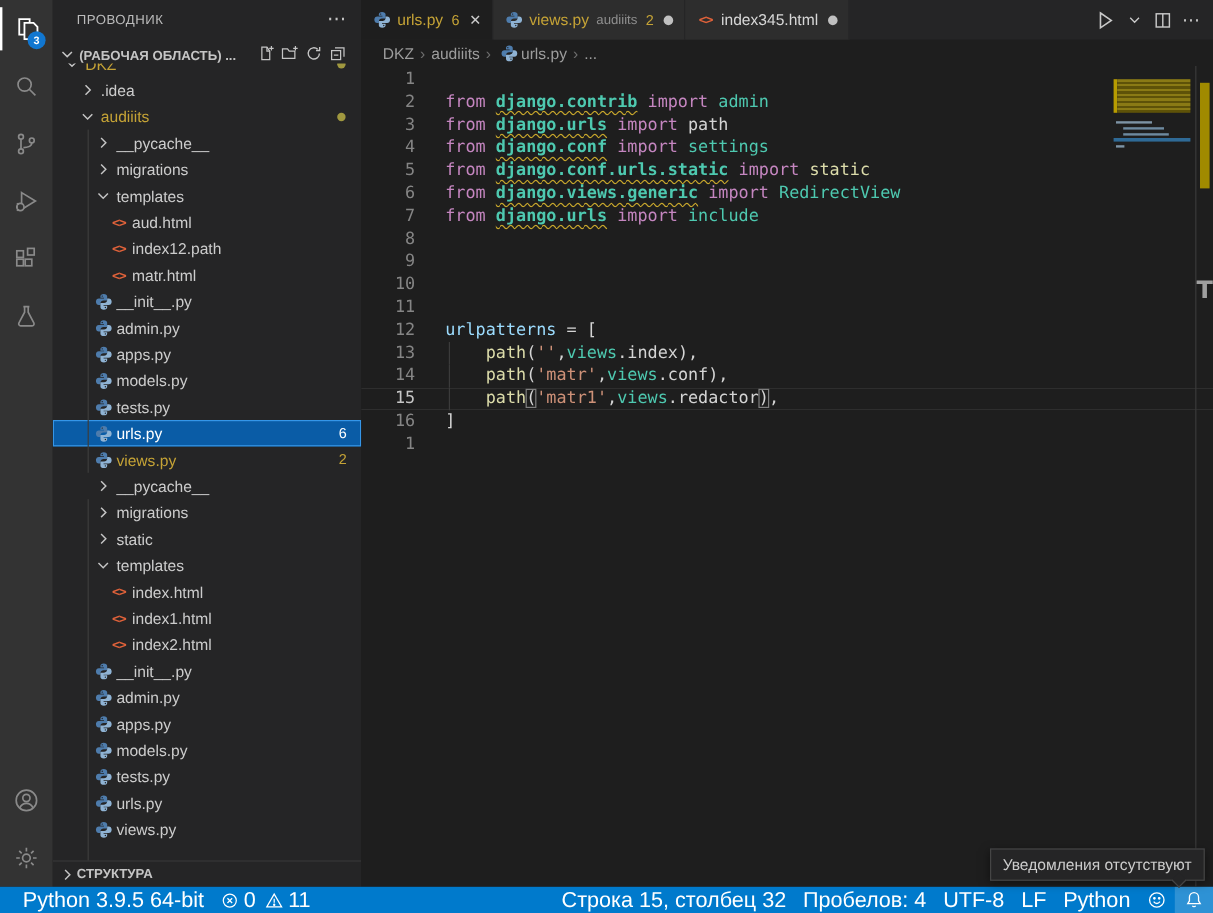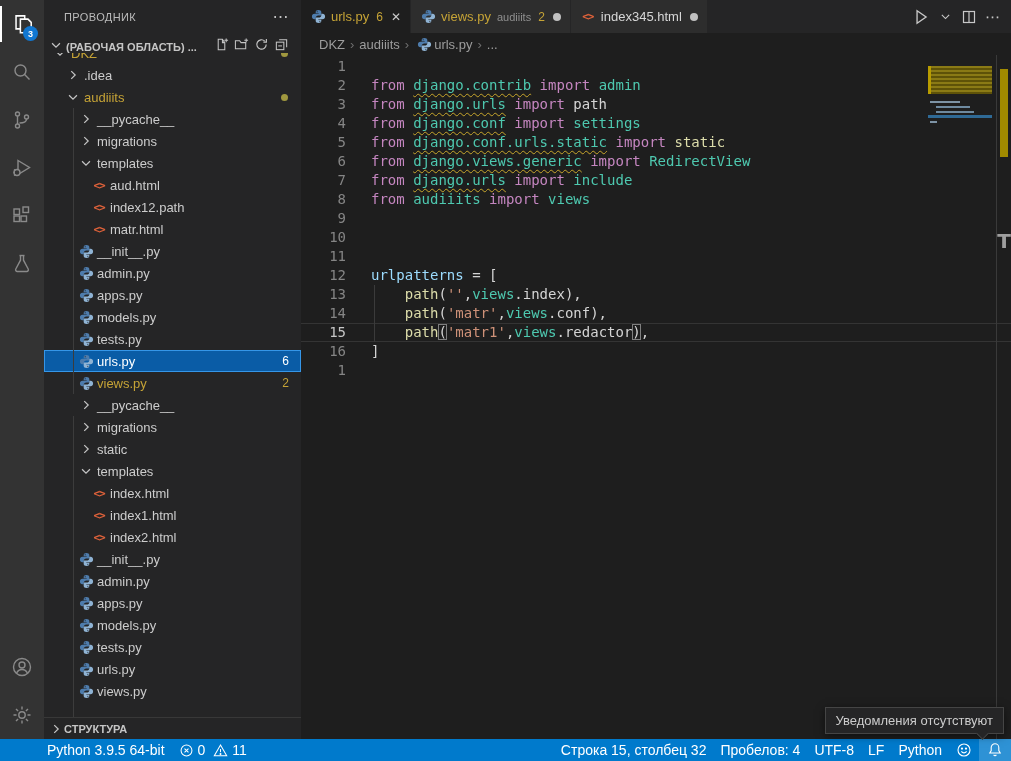--- a/index.html
+++ b/index.html
@@ -71,39 +71,39 @@
 
   .code-area{flex:1;position:relative;font-family:"DejaVu Sans Mono",monospace;font-size:14px;overflow:hidden;padding-top:2px;}
   .cl{height:19px;line-height:19px;display:flex;position:relative;}
   .cl.cur{box-shadow:inset 0 1px 0 #343434,inset 0 -1px 0 #343434;}
   .cl.g::before{content:'';position:absolute;left:73px;top:0;bottom:0;border-left:1px solid #3b3b3b;}
   .ln{width:45px;text-align:right;color:#858585;flex:none;}
   .cl.cur .ln{color:#c6c6c6;}
   .ct{padding-left:25px;white-space:pre;}
   .tk-k{color:#c586c0;} .tk-m{color:#4ec9b0;} .tk-f{color:#dcdcaa;}
   .tk-v{color:#9cdcfe;} .tk-s{color:#ce9178;} .tk-p{color:#d4d4d4;}
-  .tk-u{text-decoration:underline wavy #c7a62b 1px;text-underline-offset:3px;}
+  .tk-u{text-decoration:underline wavy #c7a62b 1px;text-underline-offset:3px;font-weight:bold;}
   .tk-b{outline:1px solid #7f7f7f;outline-offset:-1px;}
 
   .minimap{position:absolute;top:0;right:15px;width:68px;height:200px;}
   .mm-marks{position:absolute;left:0;top:11px;width:3px;height:28px;background:#b89c00;}
   .mm-yellow{position:absolute;left:3px;top:11px;width:61px;height:28px;
              background:repeating-linear-gradient(180deg,#8a7a15 0 2px,#5e5208 2px 4px);}
   .mm-b1{position:absolute;left:2px;top:46px;width:30px;height:2px;background:#7d93a5;}
   .mm-b2{position:absolute;left:8px;top:51px;width:34px;height:2px;background:#6e8aa0;}
   .mm-b3{position:absolute;left:8px;top:56px;width:38px;height:2px;background:#6e8aa0;}
   .mm-line{position:absolute;left:0;top:60px;width:64px;height:3px;background:#2f6a96;}
   .mm-b4{position:absolute;left:2px;top:66px;width:7px;height:2px;background:#7d93a5;}
   .oruler{position:absolute;top:0;right:0;width:15px;height:100%;border-left:1px solid #3a3a3a;}
   .or-warn{position:absolute;top:14px;right:3px;width:8px;height:88px;background:#a08a00;}
   .or-t{position:absolute;top:174px;left:0;width:14px;text-align:center;color:#9f9f9f;
         font:700 20px "DejaVu Sans",sans-serif;}
 
   
-  .statusbar{height:22px;background:#007acc;color:#ffffff;display:flex;align-items:center;font-size:14px;padding-left:28px;}
+  .statusbar{height:22px;background:#007acc;color:#ffffff;display:flex;align-items:center;font-size:18px;}
   .sb-left{display:flex;align-items:center;padding-left:12px;}
   .sb-right{margin-left:auto;display:flex;align-items:center;height:100%;}
   .st-item{padding:0 7px;display:flex;align-items:center;height:100%;cursor:pointer;white-space:nowrap;}
   .st-ico{display:flex;align-items:center;margin-right:4px;}
   .st-ico.second{margin-left:8px;}
   .st-item.bell{padding:0 8px;background:rgba(255,255,255,.18);}
 
   
   .tooltip{position:absolute;right:7px;bottom:27px;background:#252526;border:1px solid #454545;color:#cccccc;
            font-size:13px;padding:5px 10px;z-index:10;box-shadow:0 2px 8px rgba(0,0,0,.5);margin-top:28px;}
@@ -640,21 +640,20 @@
             <div class="cl">
               <span class="ln">6</span>
               <span class="ct"><span class="tk-k">from</span><span class="tk-p"> </span><span class="tk-m tk-u">django.views.generic</span><span class="tk-p"> </span><span class="tk-k">import</span><span class="tk-p"> </span><span class="tk-m">RedirectView</span></span>
             </div>
             <div class="cl">
               <span class="ln">7</span>
               <span class="ct"><span class="tk-k">from</span><span class="tk-p"> </span><span class="tk-m tk-u">django.urls</span><span class="tk-p"> </span><span class="tk-k">import</span><span class="tk-p"> </span><span class="tk-m">include</span></span>
             </div>
             <div class="cl">
               <span class="ln">8</span>
-              <span class="ct"><span class="tk-k">from</span><span class="tk-p"> </span><span class="tk-m">audiiits</span><span class="tk-p"> </span><span class="tk-k">import</span><span class="tk-p"> </span><span class="tk-m">views</span></span>
             </div>
             <div class="cl">
               <span class="ln">9</span>
               <span class="ct"></span>
             </div>
             <div class="cl">
               <span class="ln">10</span>
               <span class="ct"></span>
             </div>
             <div class="cl">

